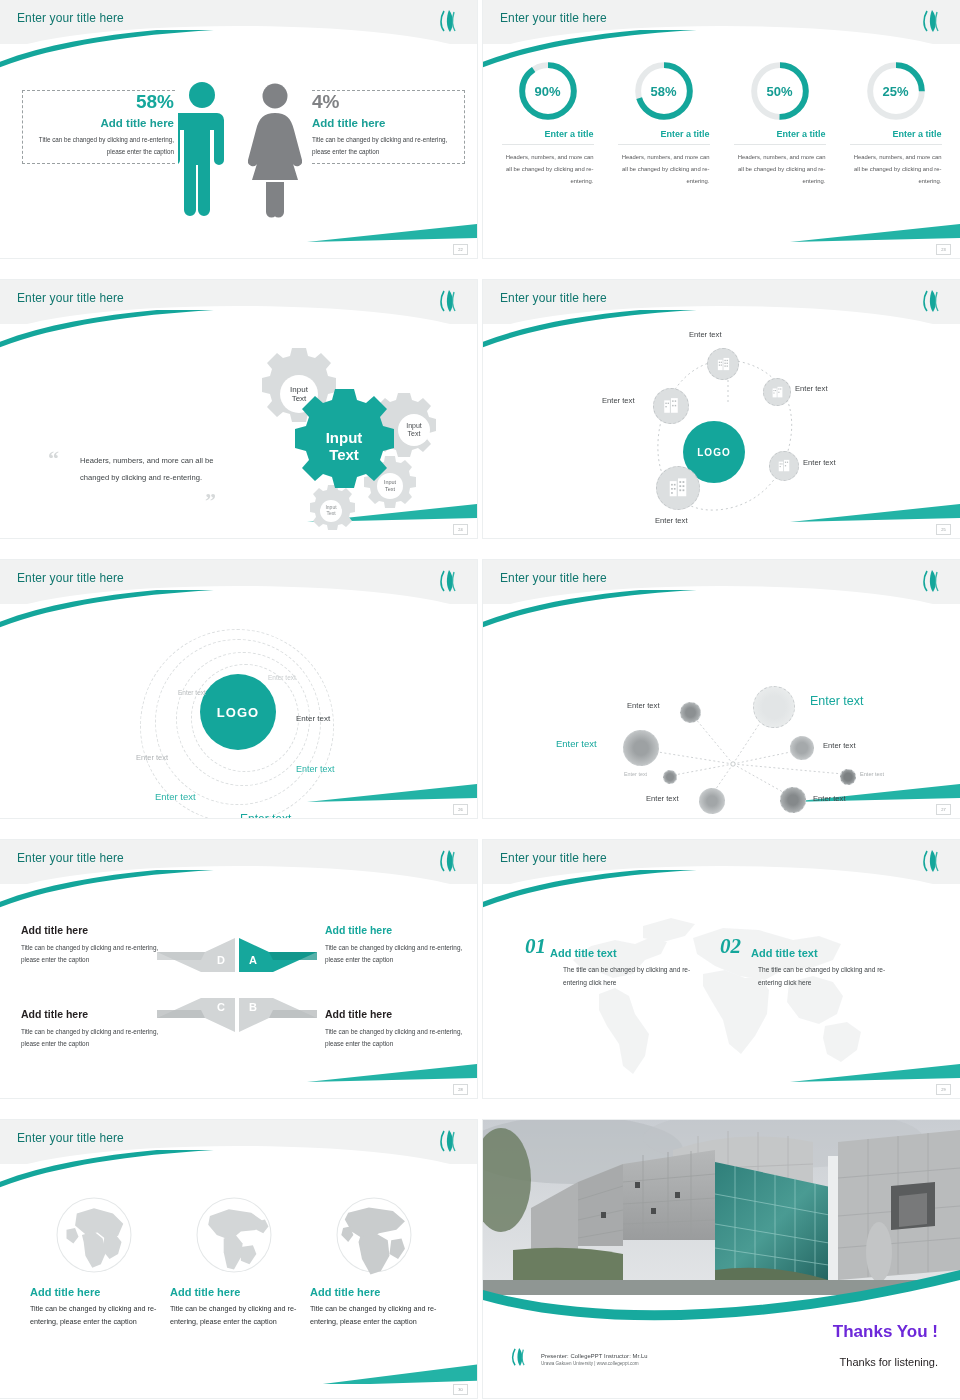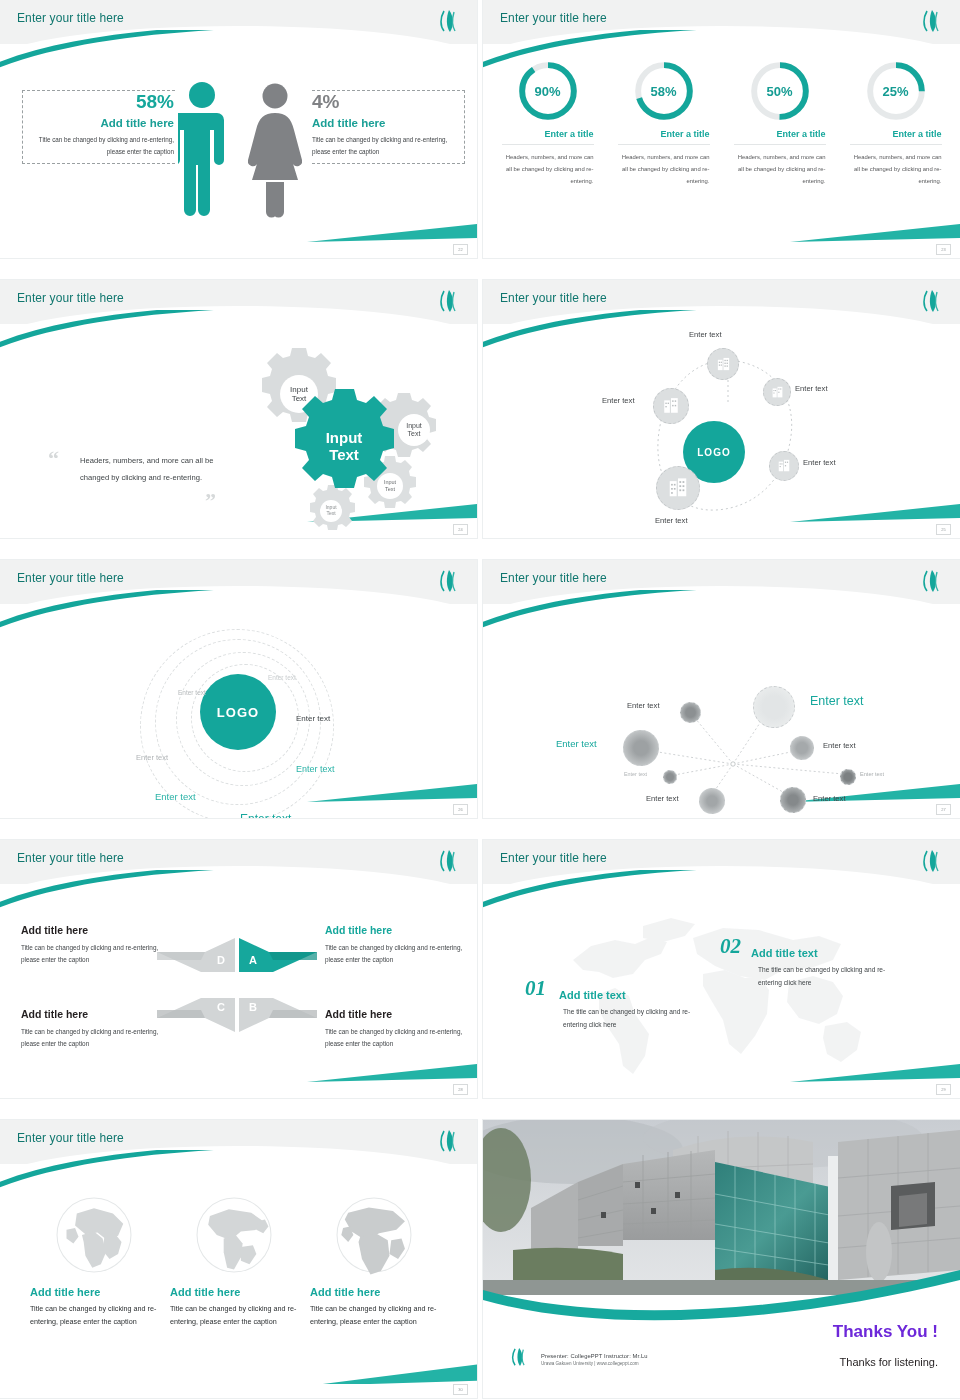--- a/index.html
+++ b/index.html
@@ -586,21 +586,21 @@
           <path d="M56 86 l16 -6 14 8 6 18 14 20 -4 22 -12 18 -10 -8 -4 -22 -12 -18 -8 -16z"></path>
           <path d="M150 30 l30 -10 36 2 34 10 26 -4 22 8 -8 16 -22 8 -28 2 -18 10 -26 -4 -24 -10 -18 -12z"></path>
           <path d="M160 66 l22 -4 20 8 14 -2 10 14 -2 24 -12 22 -14 18 -12 -10 -6 -24 -12 -20 -8 -14z"></path>
           <path d="M246 74 l24 -6 20 6 10 14 -6 18 -18 10 -20 -6 -12 -16z"></path>
           <path d="M282 118 l22 -4 14 10 -4 18 -16 12 -14 -8 -4 -16z"></path>
           <path d="M100 18 l28 -8 24 6 -10 12 -22 6 -20 -4z"></path>
         </g>
       </svg>
 
       <div style="position:absolute;left:42px;top:48px;">
-        <div style="display:flex;align-items:flex-end;gap:13px;margin-top:42px;">
+        <div style="display:flex;align-items:flex-end;gap:4px;">
           <span class="num">01</span>
           <span class="m-title">Add title text</span>
         </div>
         <div class="m-cap" style="margin-left:38px;width:134px;">The title can be changed by clicking and re-entering click here</div>
       </div>
 
       <div style="position:absolute;left:237px;top:48px;">
         <div style="display:flex;align-items:flex-end;gap:10px;">
           <span class="num">02</span>
           <span class="m-title">Add title text</span>

